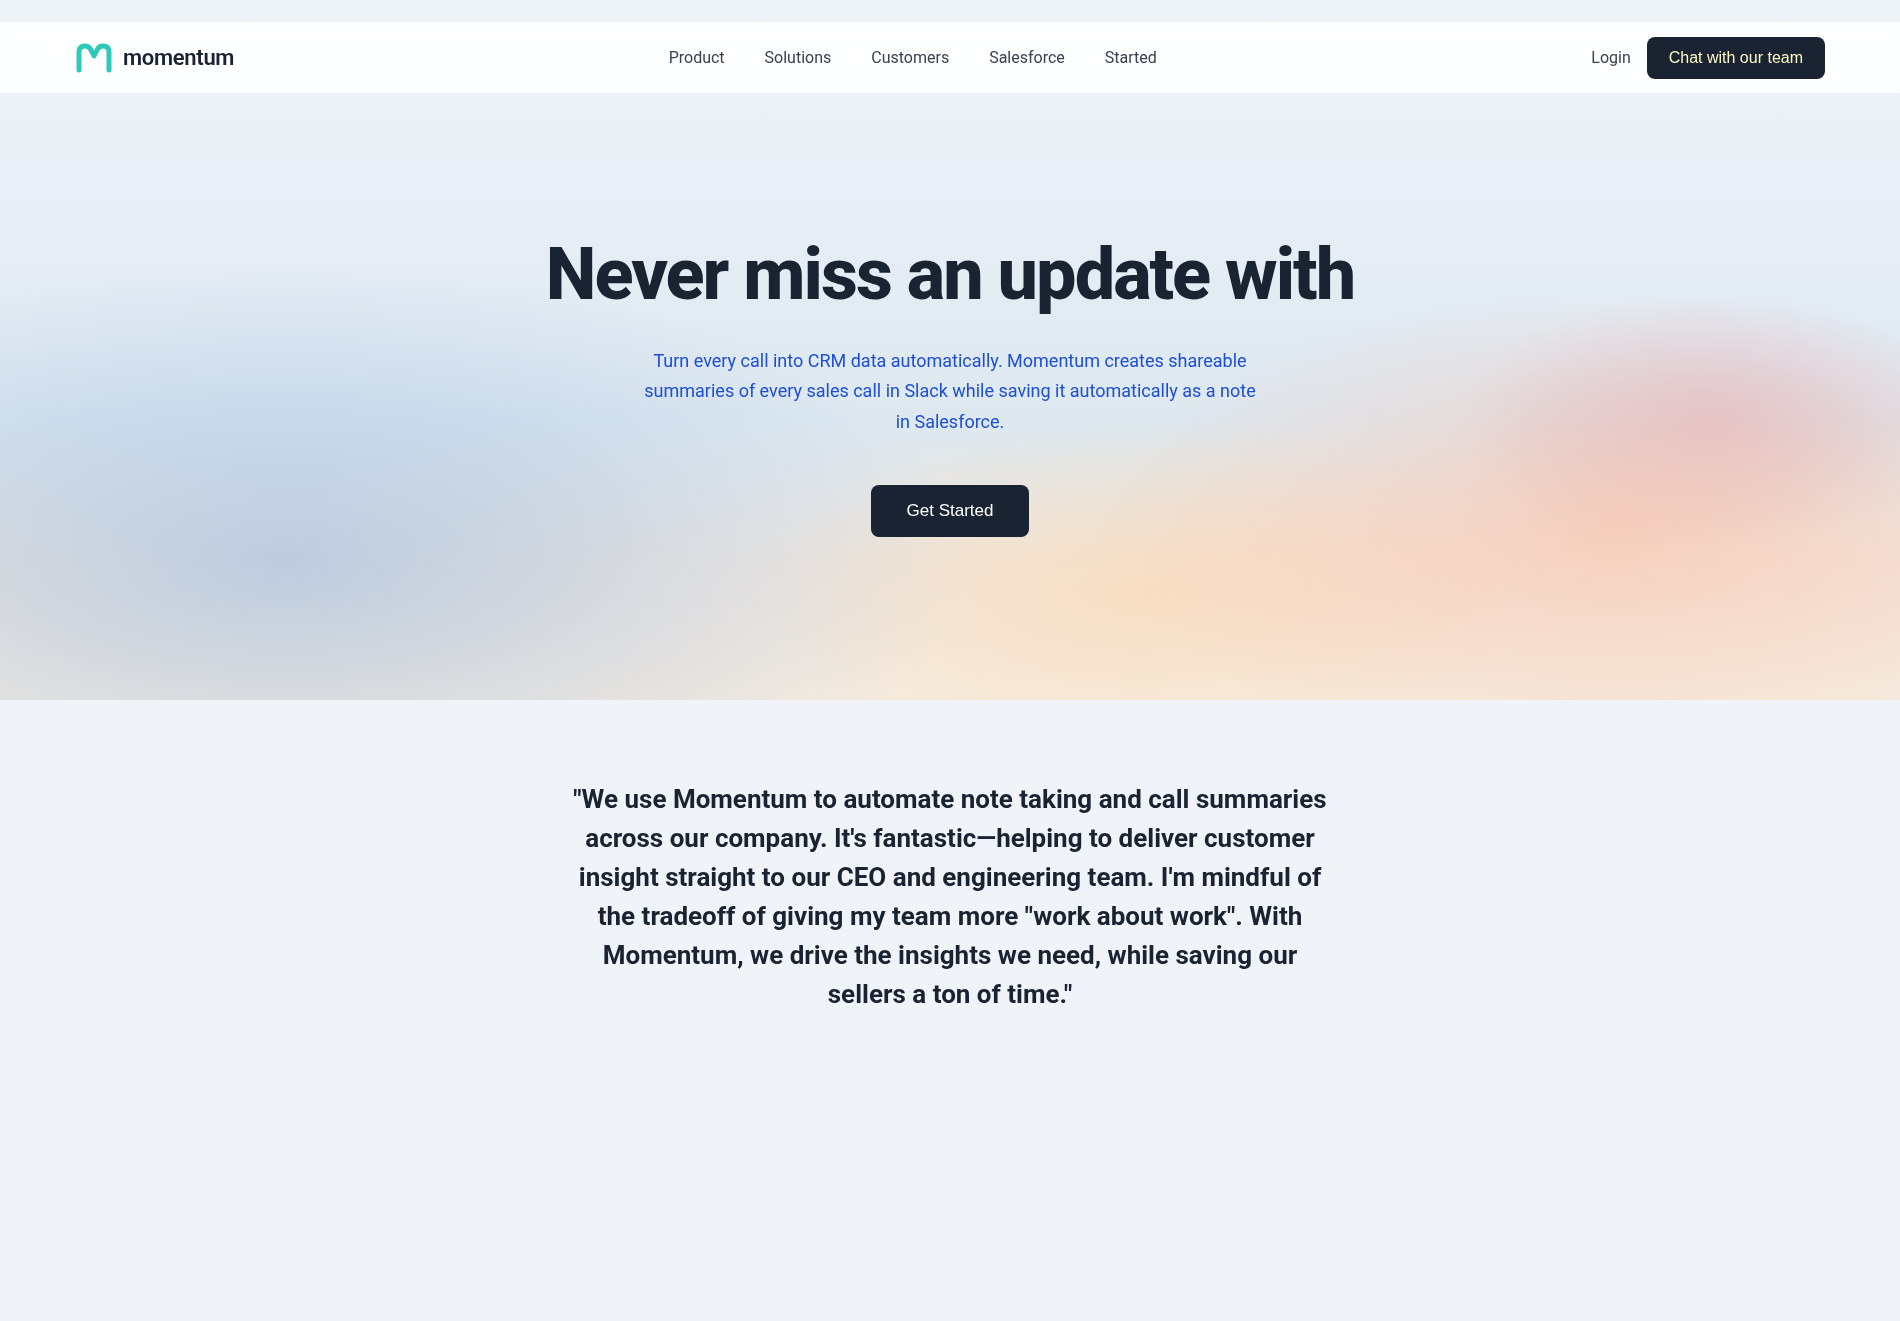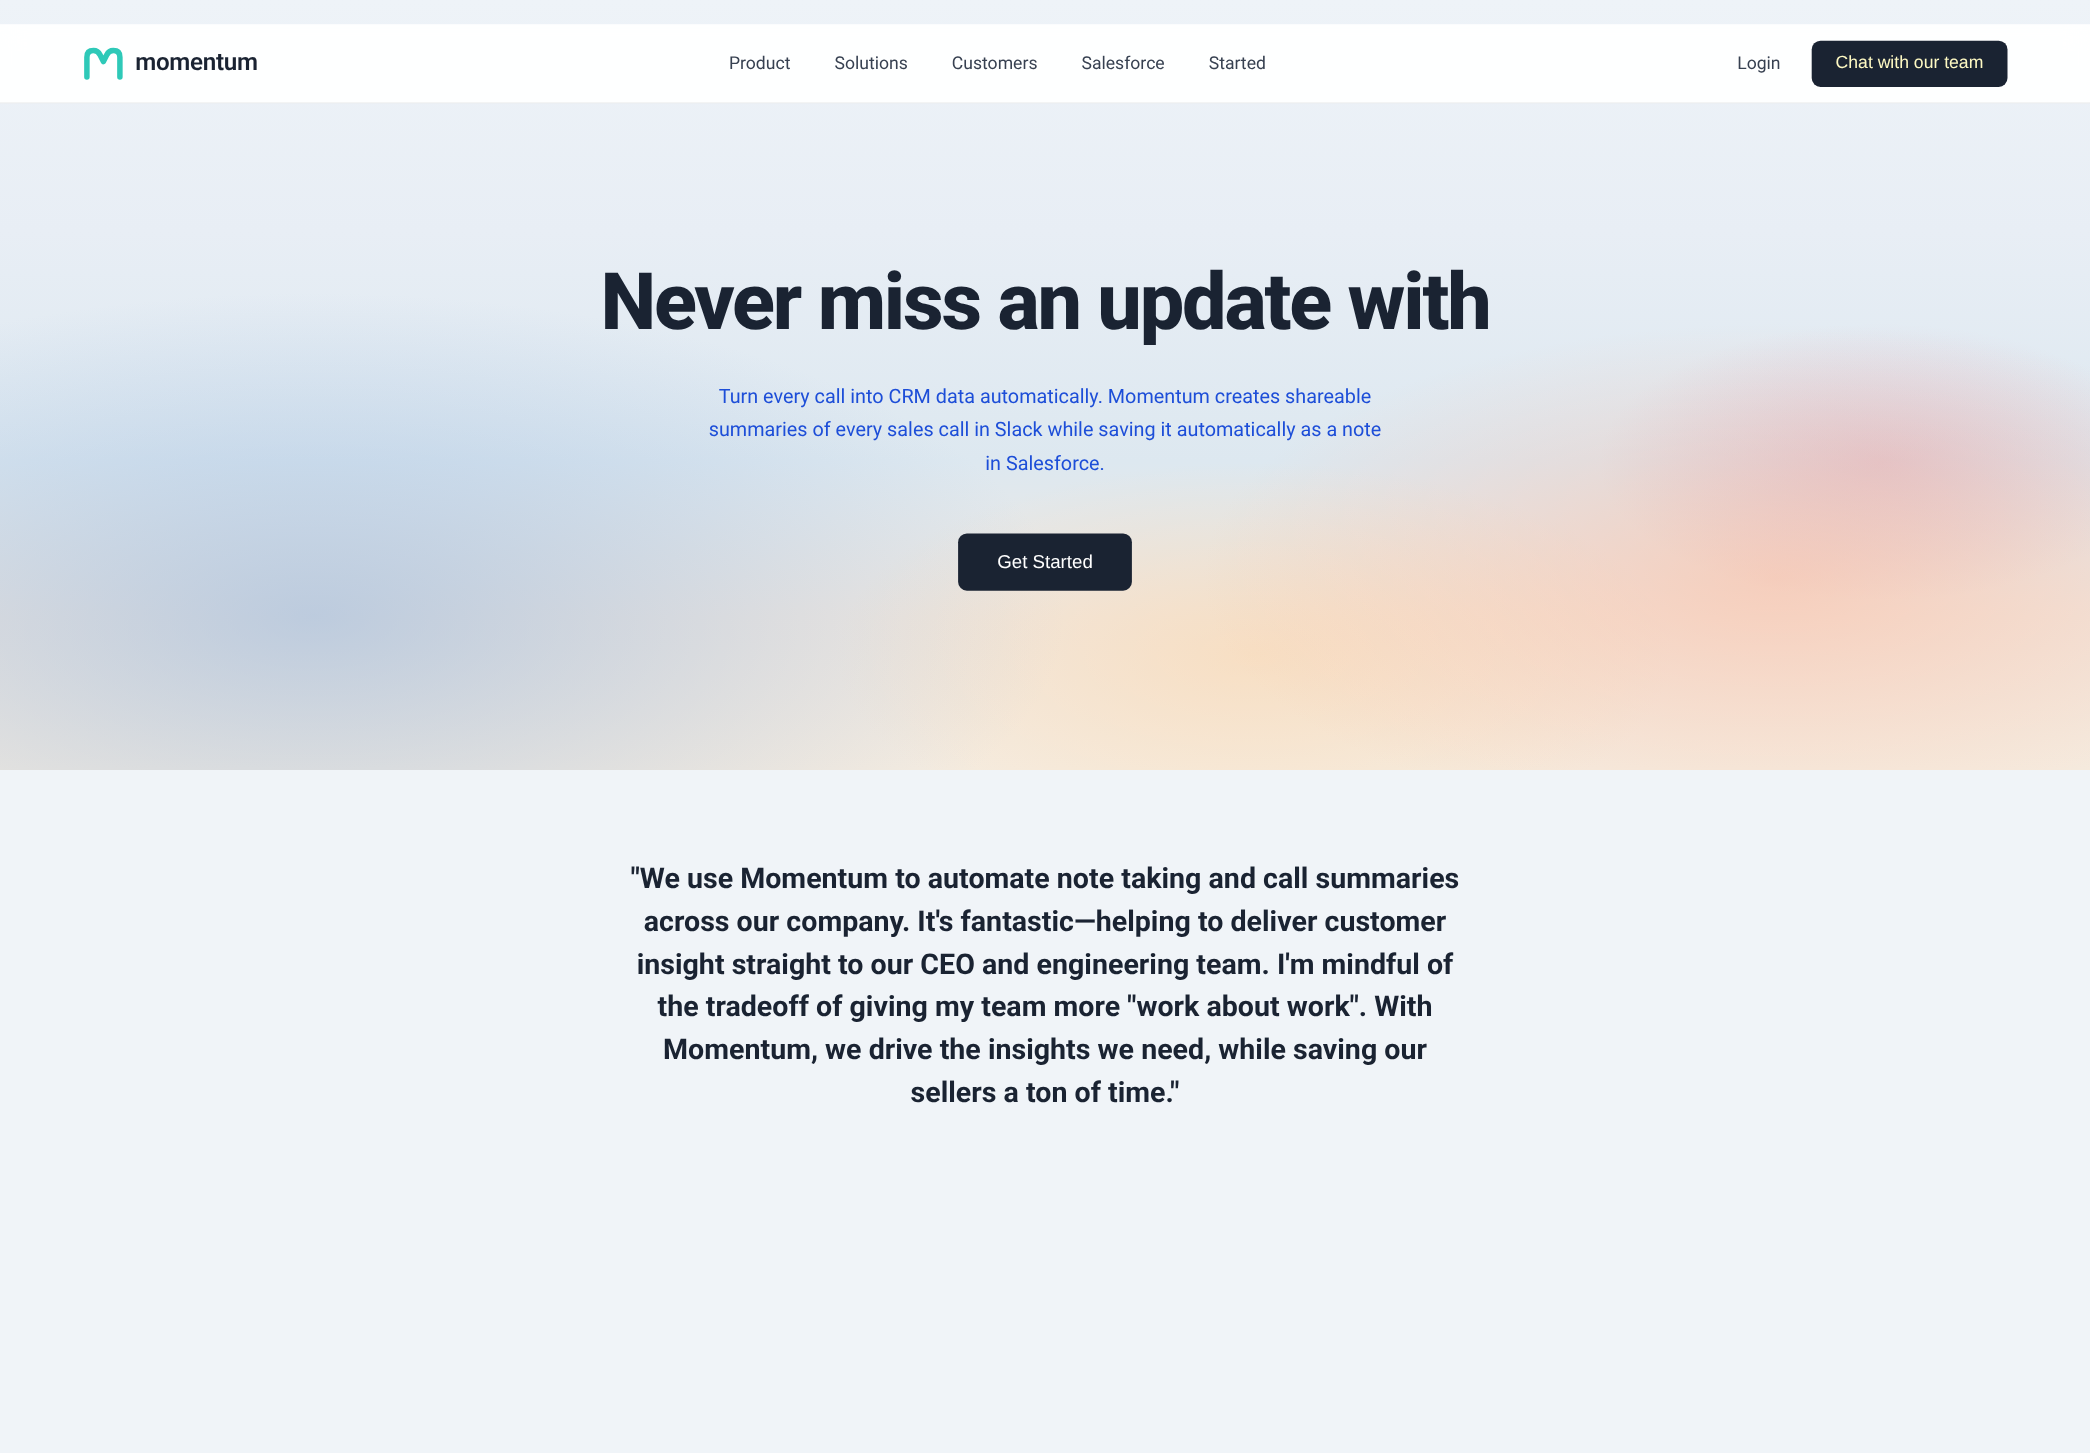--- a/index.html
+++ b/index.html
@@ -63,21 +63,21 @@
       text-decoration: none;
       font-weight: 400;
       cursor: pointer;
       transition: color 0.2s;
       text-align: right;
     }
 
     .nav-right {
       display: flex;
       align-items: center;
-      gap: 28px;
+      gap: 16px;
     }
 
     .nav-login {
       font-size: 16px;
       color: #374151;
       text-decoration: none;
       font-weight: 400;
       cursor: pointer;
     }
 

